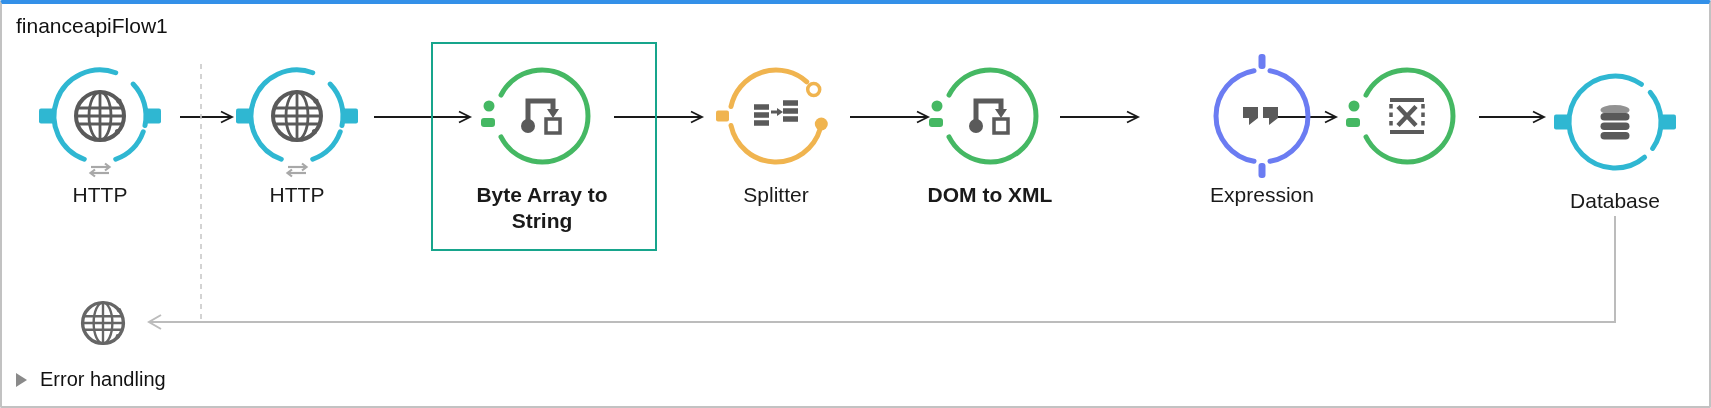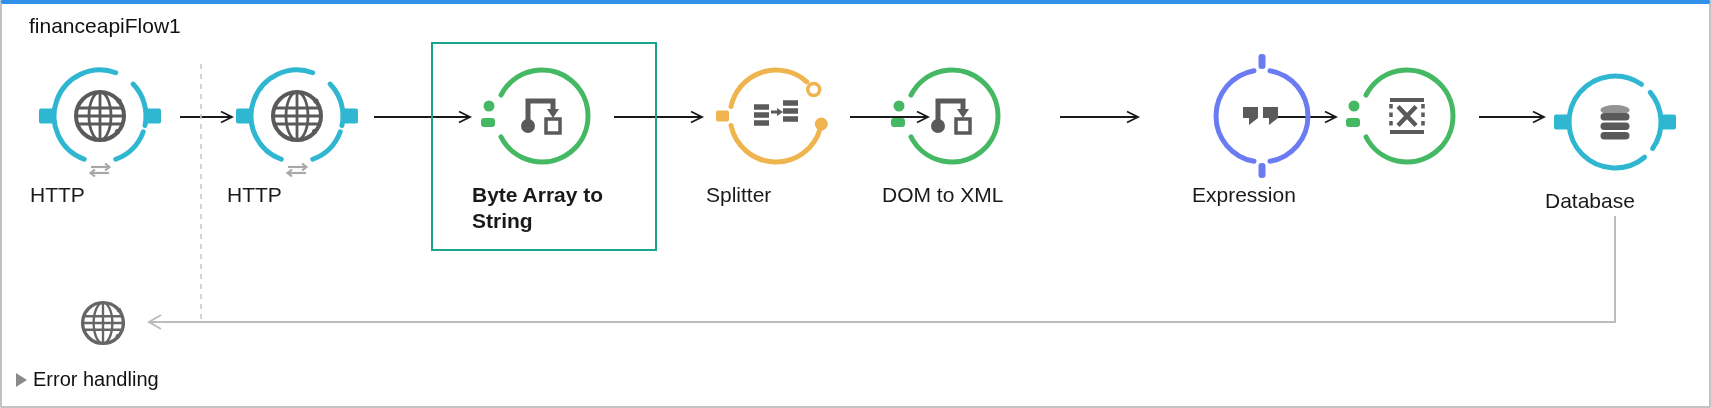--- a/index.html
+++ b/index.html
@@ -8,34 +8,34 @@
     width:1711px;height:408px;
     box-sizing:border-box;
     background:#ffffff;
     border:2px solid #c2c2c2;
     border-top:4px solid #3390e8;
     border-radius:2px;
     font-family:"Liberation Sans", sans-serif;
     overflow:hidden;
   }
   .title{
-    position:absolute;left:27px;top:10px;
+    position:absolute;left:14px;top:10px;
     font-size:21px;color:#111;white-space:nowrap;
   }
   #wires{position:absolute;left:0;top:0;pointer-events:none;}
-  .node{position:absolute;width:140px;}
+  .node{position:absolute;width:140px;text-align:center;}
   .node svg{display:block;}
   .node-label{
     font-size:21px;line-height:26px;color:#1a1a1a;margin-top:1px;
   }
   .selection-box{position:absolute;border:2px solid #17a58c;background:transparent;}
   .detached{position:absolute;}
   .error-row{
     position:absolute;left:14px;top:364px;
-    display:flex;align-items:center;gap:6px;
+    display:flex;align-items:center;gap:13px;
     font-size:20px;color:#111;
   }
   .tri{
     width:0;height:0;display:inline-block;
     border-left:11px solid #8a8a8a;
     border-top:7px solid transparent;
     border-bottom:7px solid transparent;
   }
 </style>
 </head>
@@ -158,21 +158,21 @@
             <rect x="-22" y="4.25" width="15" height="5.5"></rect>
             <rect x="7" y="-15.75" width="15" height="5.5"></rect>
             <rect x="7" y="-7.75" width="15" height="5.5"></rect>
             <rect x="7" y="0.25" width="15" height="5.5"></rect>
             <line x1="-5" y1="-4" x2="1" y2="-4" stroke="#5a5a5a" stroke-width="3"></line>
             <polygon points="1,-8 1,0 7,-4"></polygon>
           </g>
         </svg>
         <div class="node-label">Splitter</div>
       </div>
-      <div class="node" style="left: 880px; top: 47px;">
+      <div class="node" style="left: 918px; top: 47px; font-weight: bold;">
         <svg width="140" height="130" viewBox="-70 -65 140 130">
           <path d="M -40.99 20.88 A 46 46 0 1 0 -40.99 -20.88" fill="none" stroke="#45b863" stroke-width="5" stroke-linecap="round"></path>
           <circle cx="-53" cy="-10" r="5.5" fill="#45b863"></circle>
           <rect x="-61" y="2" width="14" height="9" rx="3" fill="#45b863"></rect>
           <g>
     <path d="M -14 6 L -14 -15 L 11 -15 L 11 -7" fill="none" stroke="#5a5a5a" stroke-width="5"></path>
     <polygon points="5,-7 17,-7 11,2" fill="#5a5a5a"></polygon>
     <circle cx="-14" cy="10" r="7" fill="#5a5a5a"></circle>
     <rect x="4" y="3" width="14" height="14" fill="none" stroke="#5a5a5a" stroke-width="3.5"></rect>
           </g>

